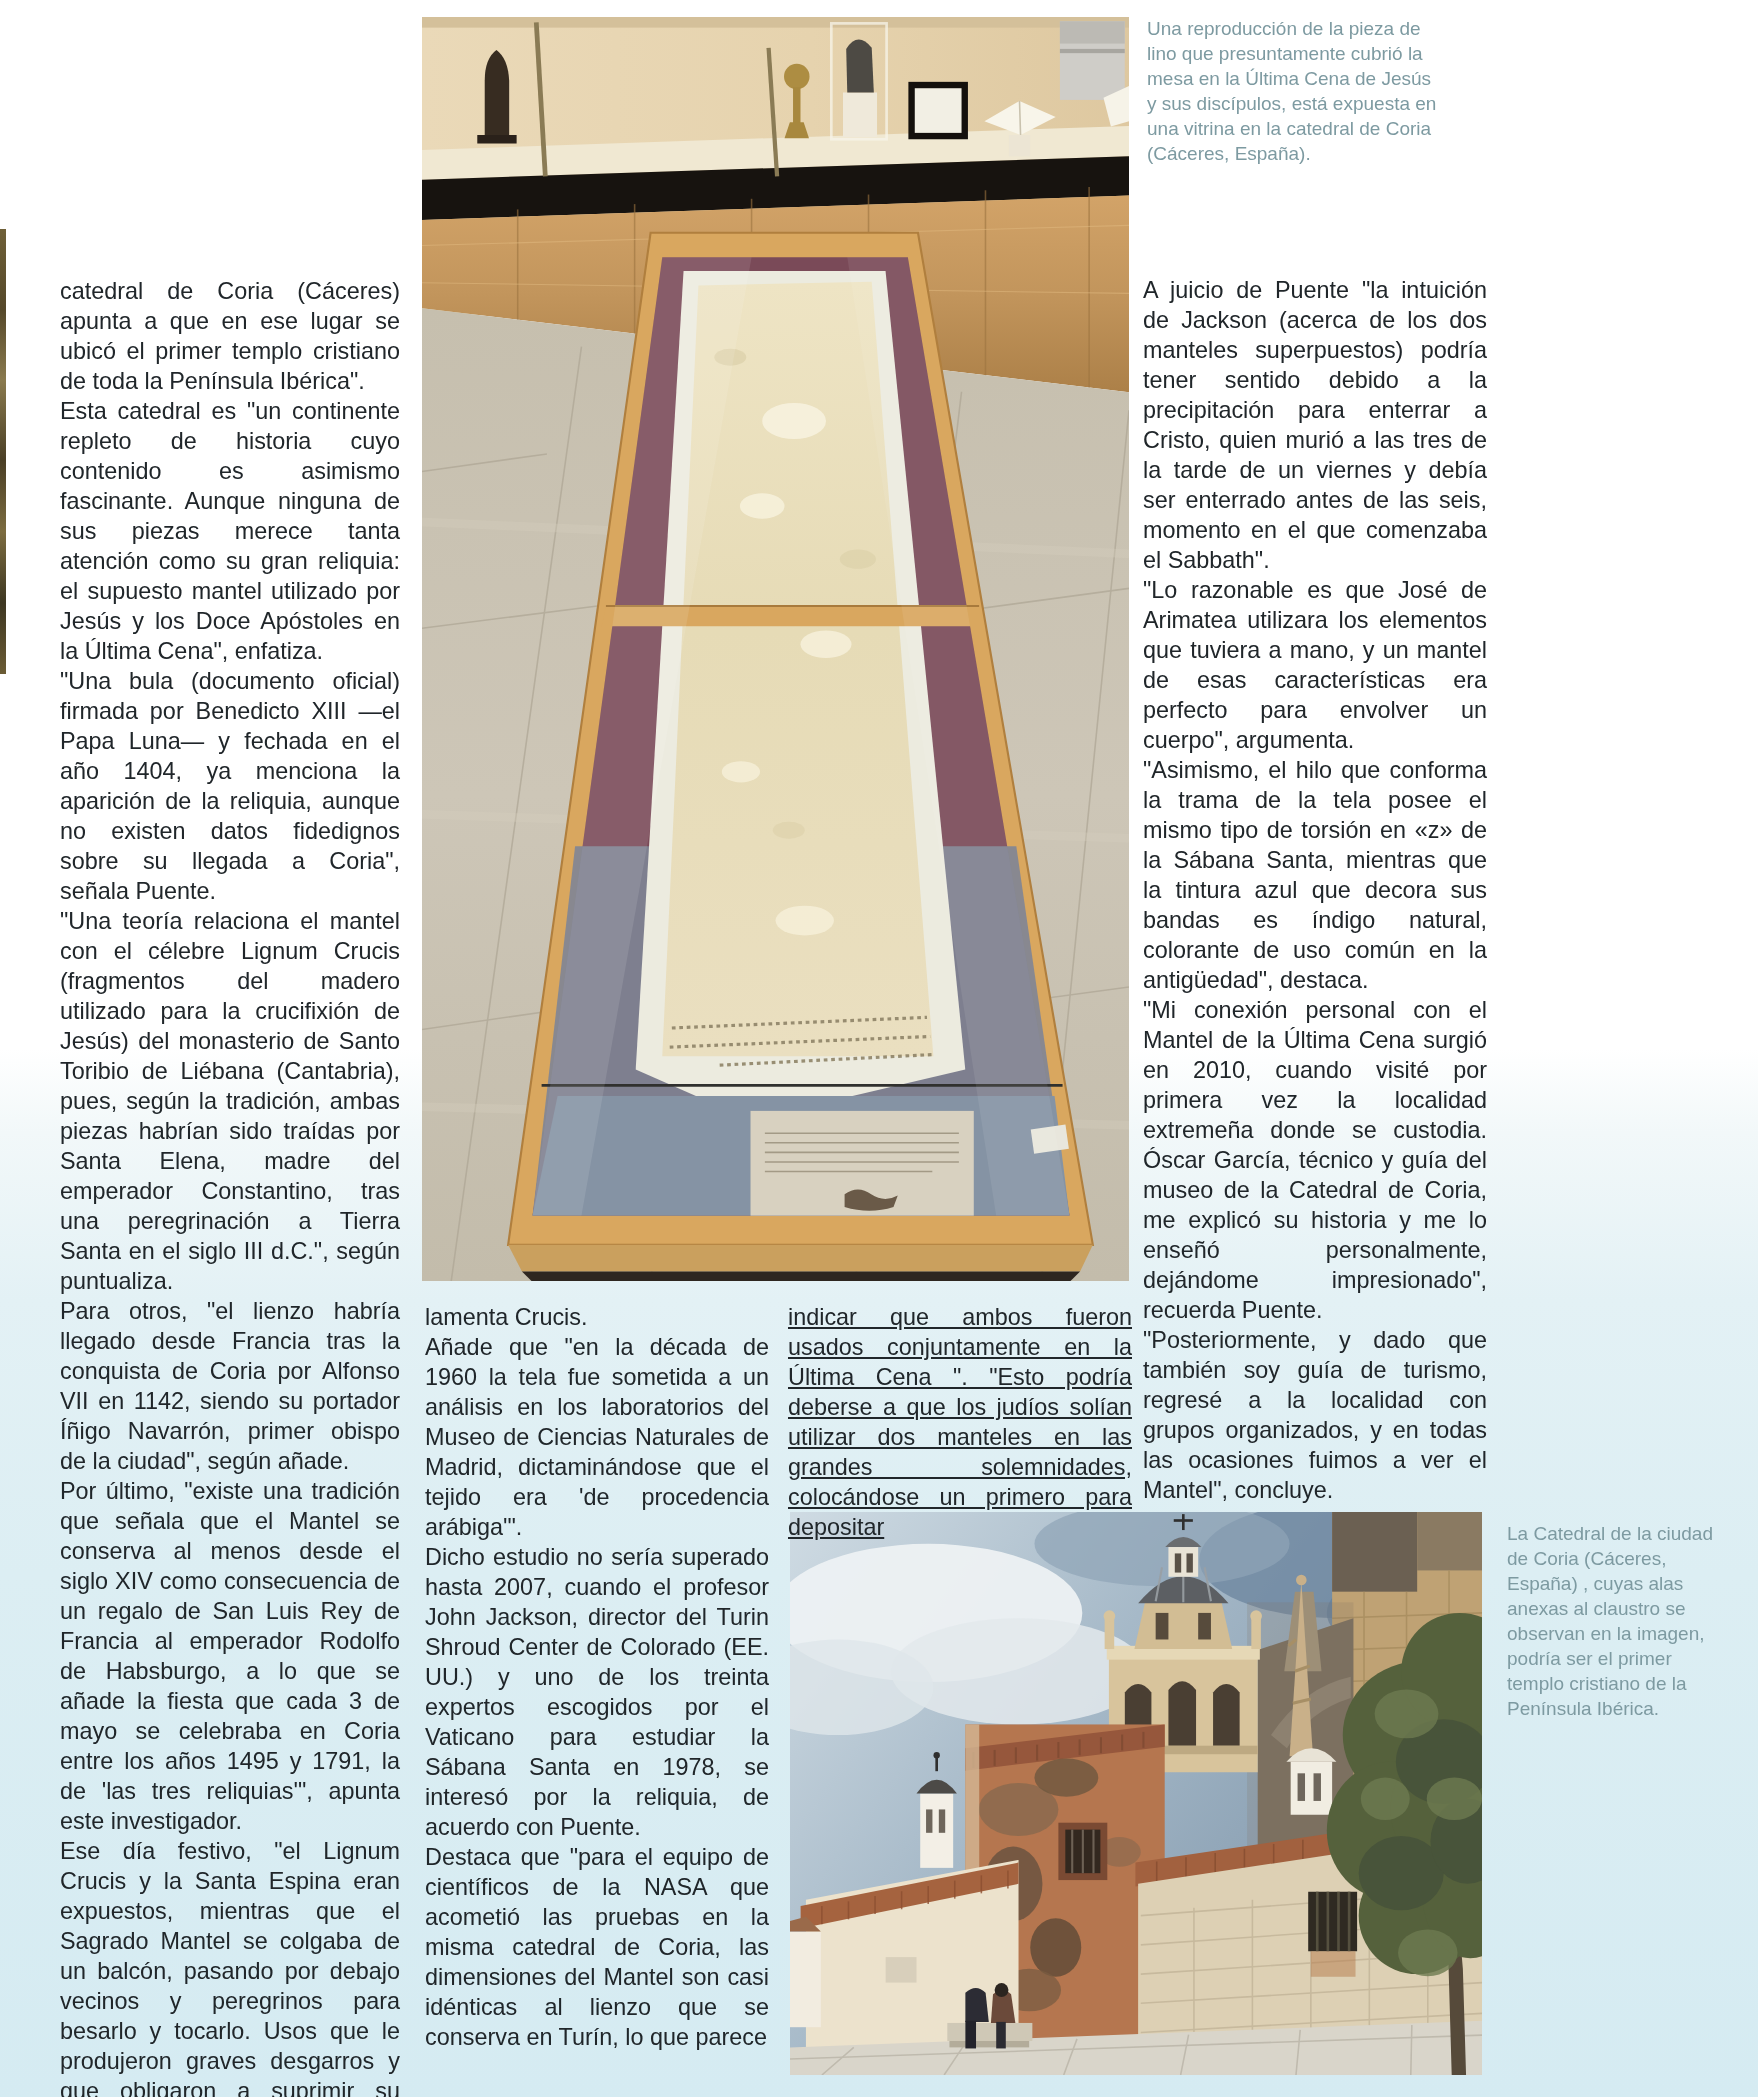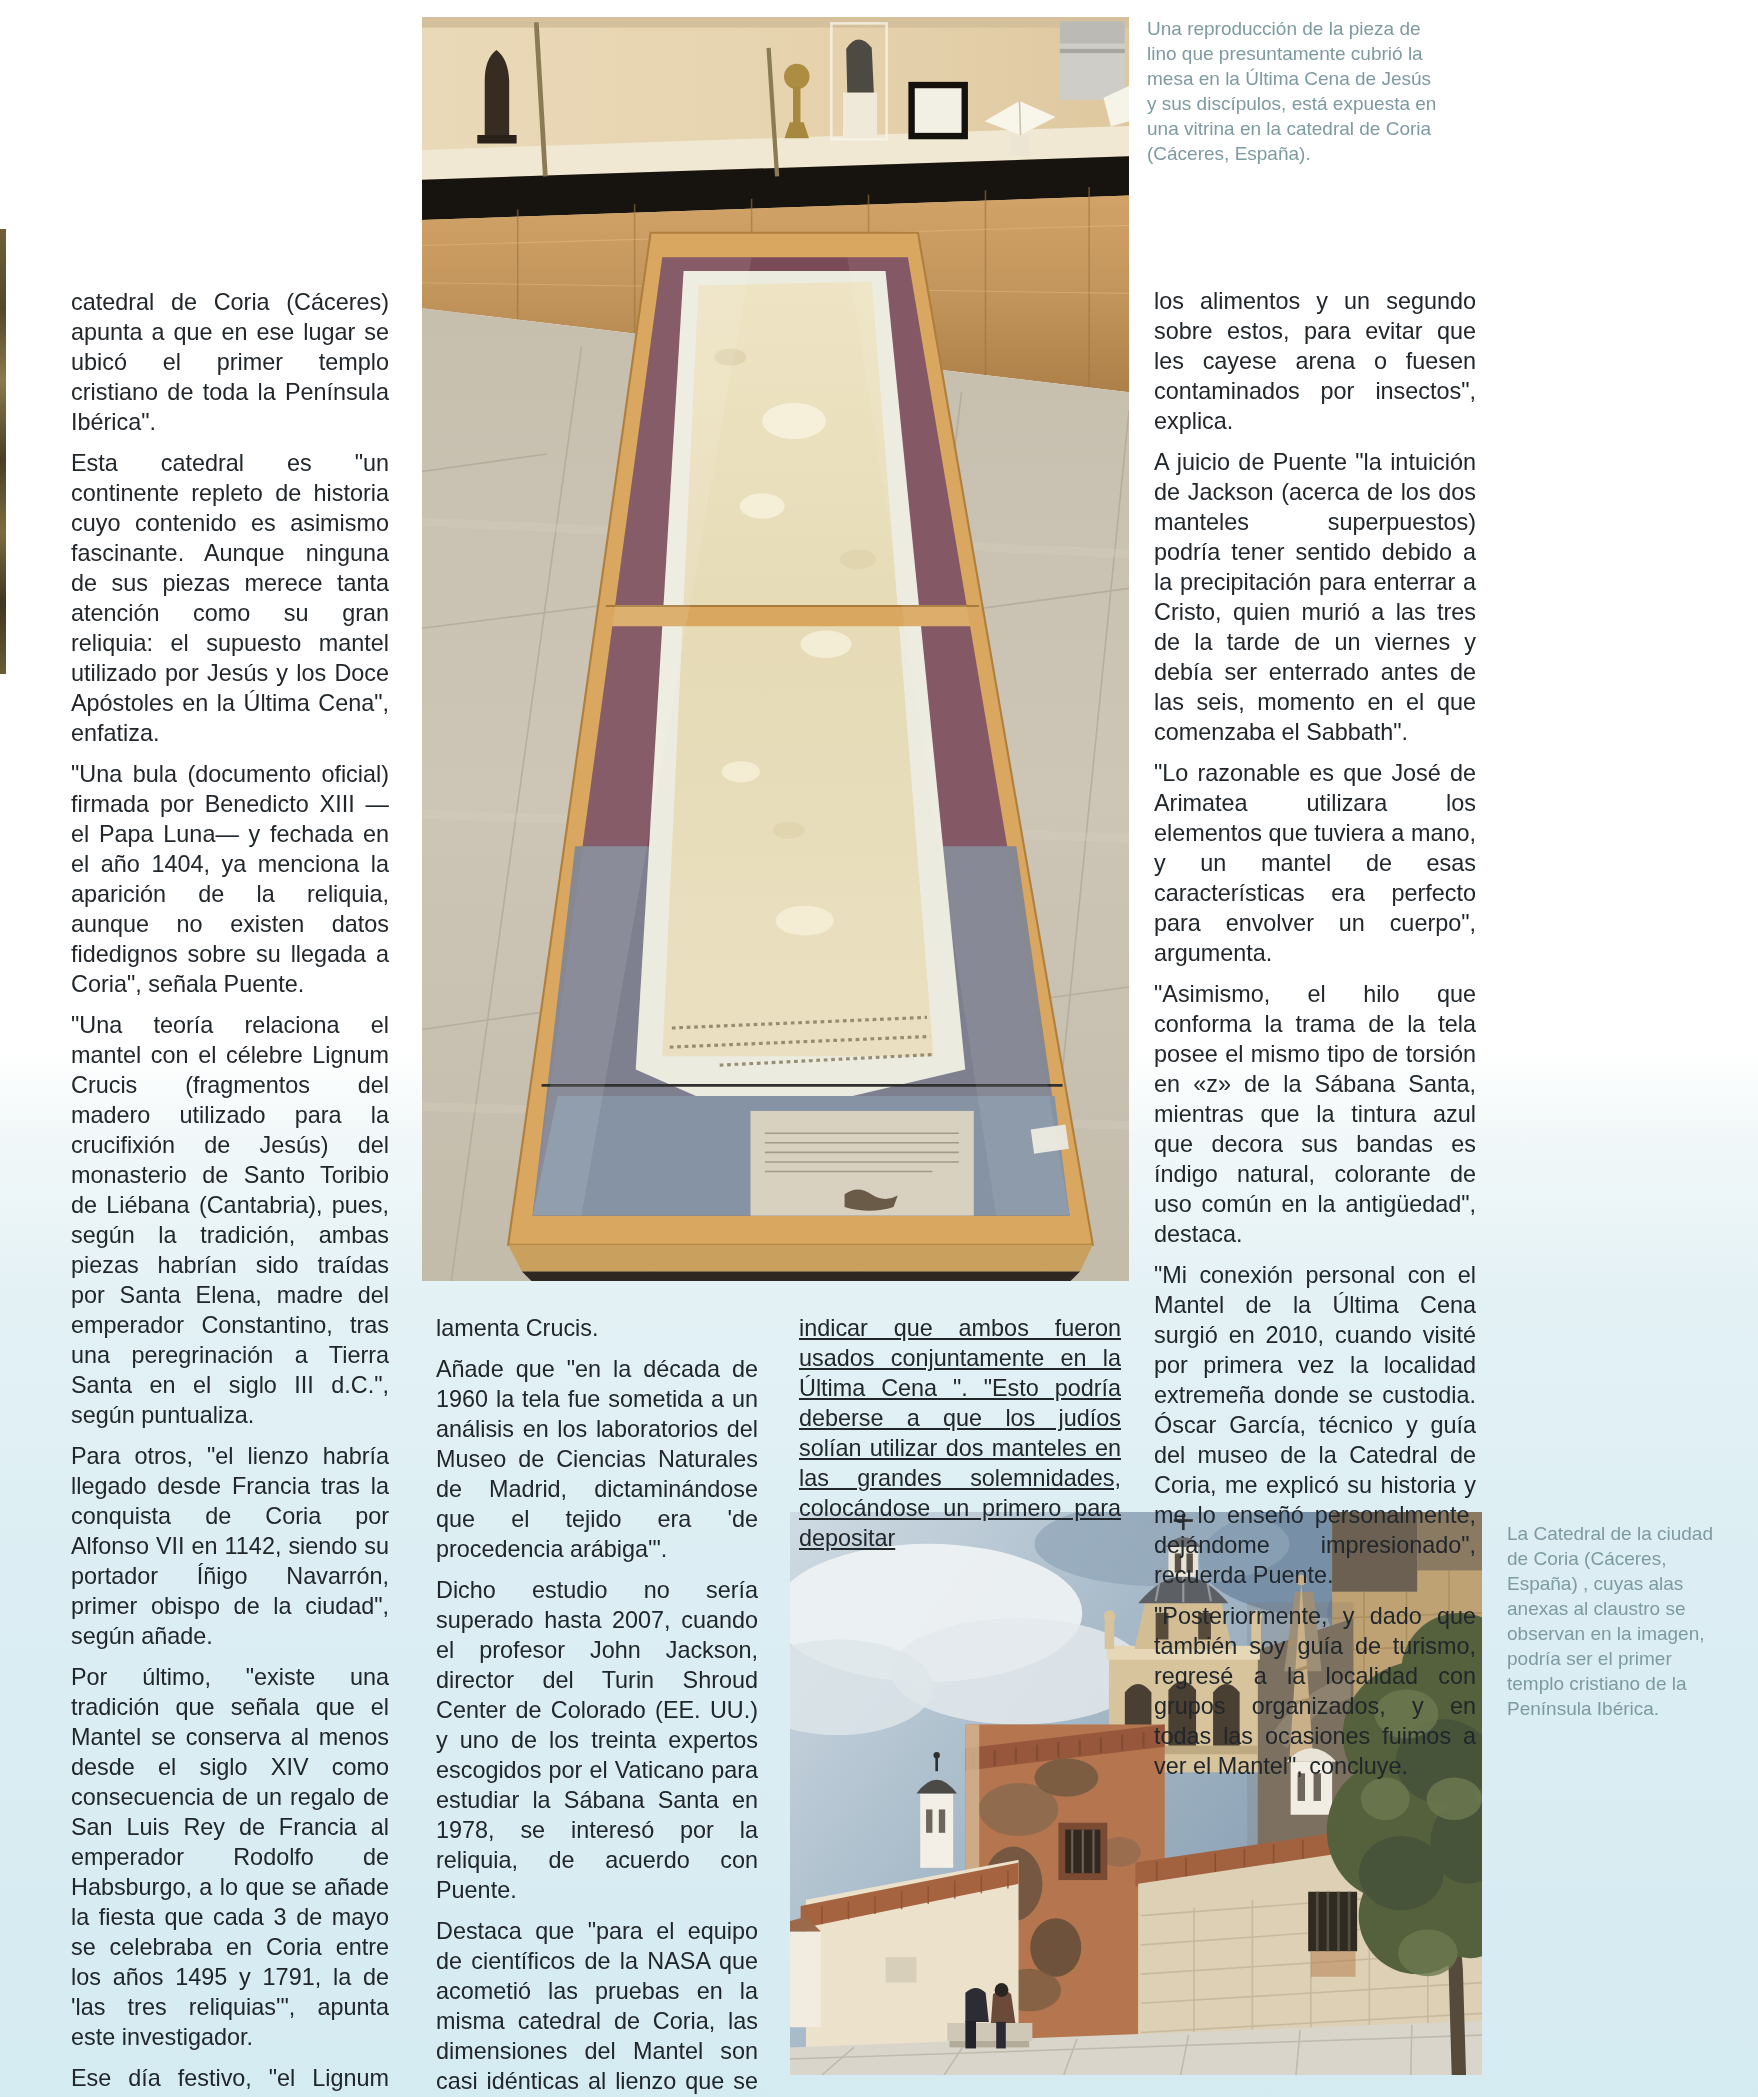--- a/index.html
+++ b/index.html
@@ -15,21 +15,21 @@
       #f2f8f9 54%, #e3f1f5 62%,
       #dceef3 75%, #d5ebf2 100%);
   }
   .col{
     position:absolute;
     color:#20262a;
     font-size:23.4px;line-height:30px;
     text-align:justify;
     letter-spacing:0px;
   }
-  .col p{margin:11px;}
+  .col p{margin:0;}
   .heading{
     color:#2fa9bd;
     text-align:center;
     margin:20px 0 11.7px 0 !important;
     line-height:32px;
   }
   .caption{
     position:absolute;
     color:#7d9aa1;
     font-size:19px;line-height:25px;
@@ -432,21 +432,20 @@
     <p>Añade que "en la década de 1960 la tela fue sometida a un análisis en los laboratorios del Museo de Ciencias Naturales de Madrid, dictaminándose que el tejido era 'de procedencia arábiga'".</p>
     <p>Dicho estudio no sería superado hasta 2007, cuando el profesor John Jackson, director del Turin Shroud Center de Colorado (EE. UU.) y uno de los treinta expertos escogidos por el Vaticano para estudiar la Sábana Santa en 1978, se interesó por la reliquia, de acuerdo con Puente.</p>
     <p>Destaca que "para el equipo de científicos de la NASA que acometió las pruebas en la misma catedral de Coria, las dimensiones del Mantel son casi idénticas al lienzo que se conserva en Turín, lo que parece</p>
   </div>
 
   <div class="col" style="left:788px;top:1302px;width:344px;text-decoration:underline;">
     <p>indicar que ambos fueron usados conjuntamente en la Última Cena ". "Esto podría deberse a que los judíos solían utilizar dos manteles en las grandes solemnidades, colocándose un primero para depositar</p>
   </div>
 
   <div class="col" style="left:1143px;top:275px;width:344px;">
-    <p>los alimentos y un segundo sobre estos, para evitar que les cayese arena o fuesen contaminados por insectos", explica.</p>
     <p>A juicio de Puente "la intuición de Jackson (acerca de los dos manteles superpuestos) podría tener sentido debido a la precipitación para enterrar a Cristo, quien murió a las tres de la tarde de un viernes y debía ser enterrado antes de las seis, momento en el que comenzaba el Sabbath".</p>
     <p>"Lo razonable es que José de Arimatea utilizara los elementos que tuviera a mano, y un mantel de esas características era perfecto para envolver un cuerpo", argumenta.</p>
     <p>"Asimismo, el hilo que conforma la trama de la tela posee el mismo tipo de torsión en «z» de la Sábana Santa, mientras que la tintura azul que decora sus bandas es índigo natural, colorante de uso común en la antigüedad", destaca.</p>
     <p>"Mi conexión personal con el Mantel de la Última Cena surgió en 2010, cuando visité por primera vez la localidad extremeña donde se custodia. Óscar García, técnico y guía del museo de la Catedral de Coria, me explicó su historia y me lo enseñó personalmente, dejándome impresionado", recuerda Puente.</p>
     <p>"Posteriormente, y dado que también soy guía de turismo, regresé a la localidad con grupos organizados, y en todas las ocasiones fuimos a ver el Mantel", concluye.</p>
   </div>
 
 </div>
 
 

